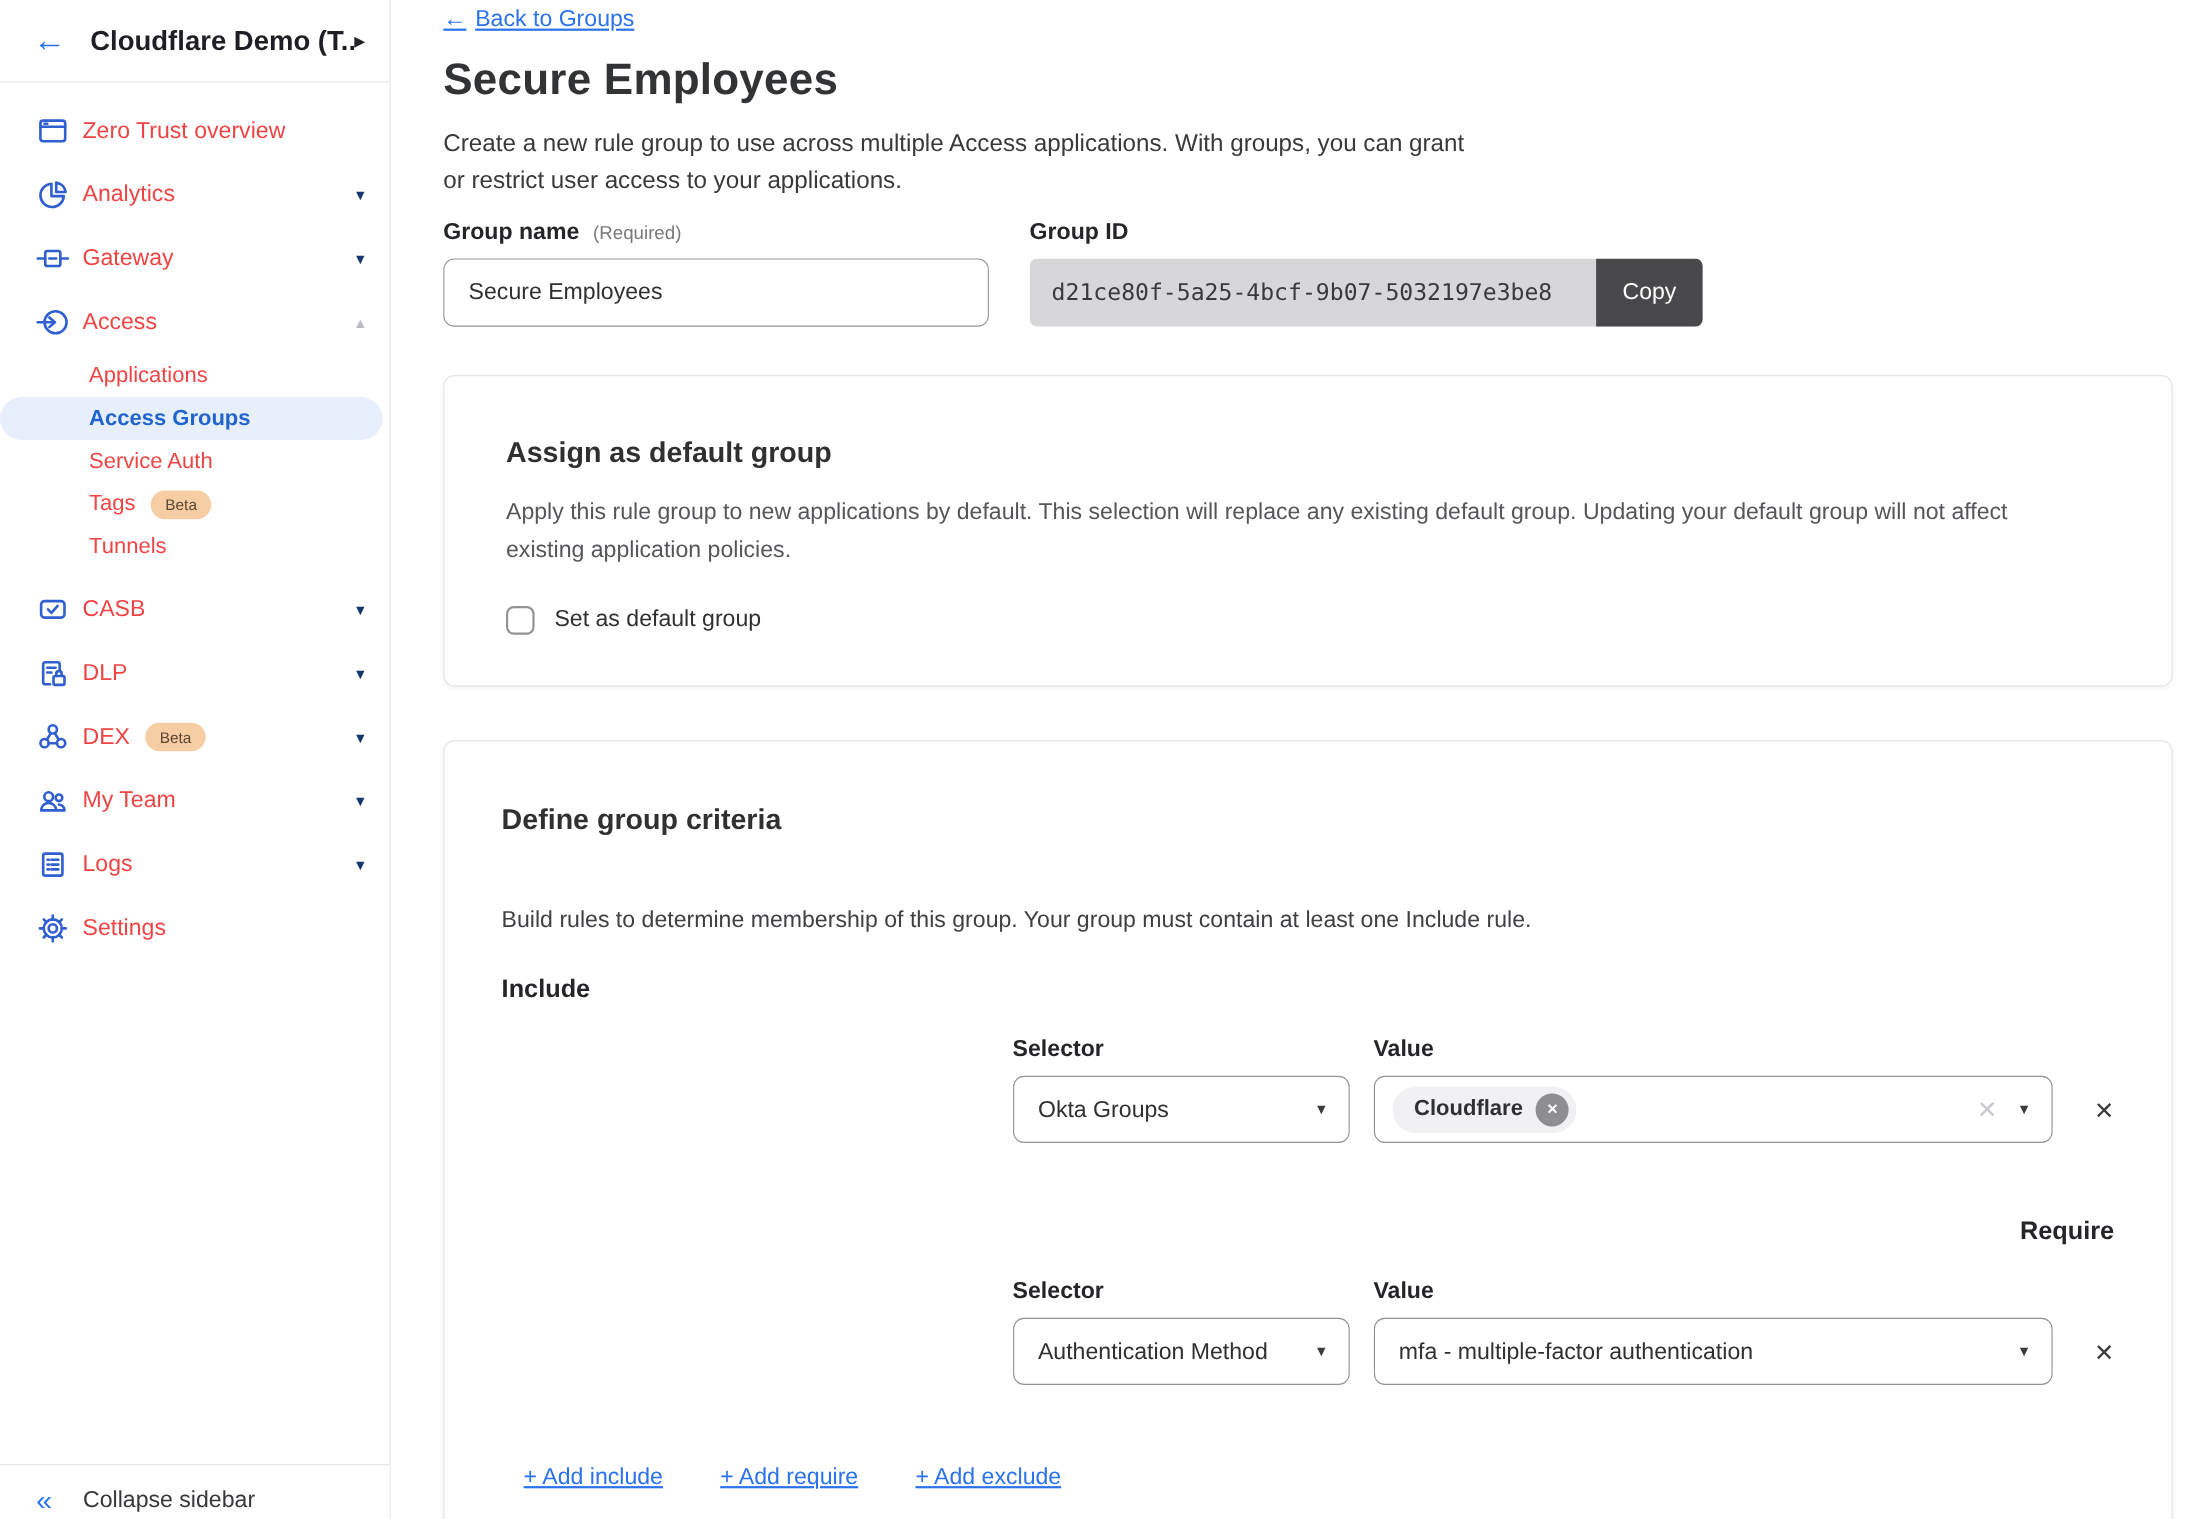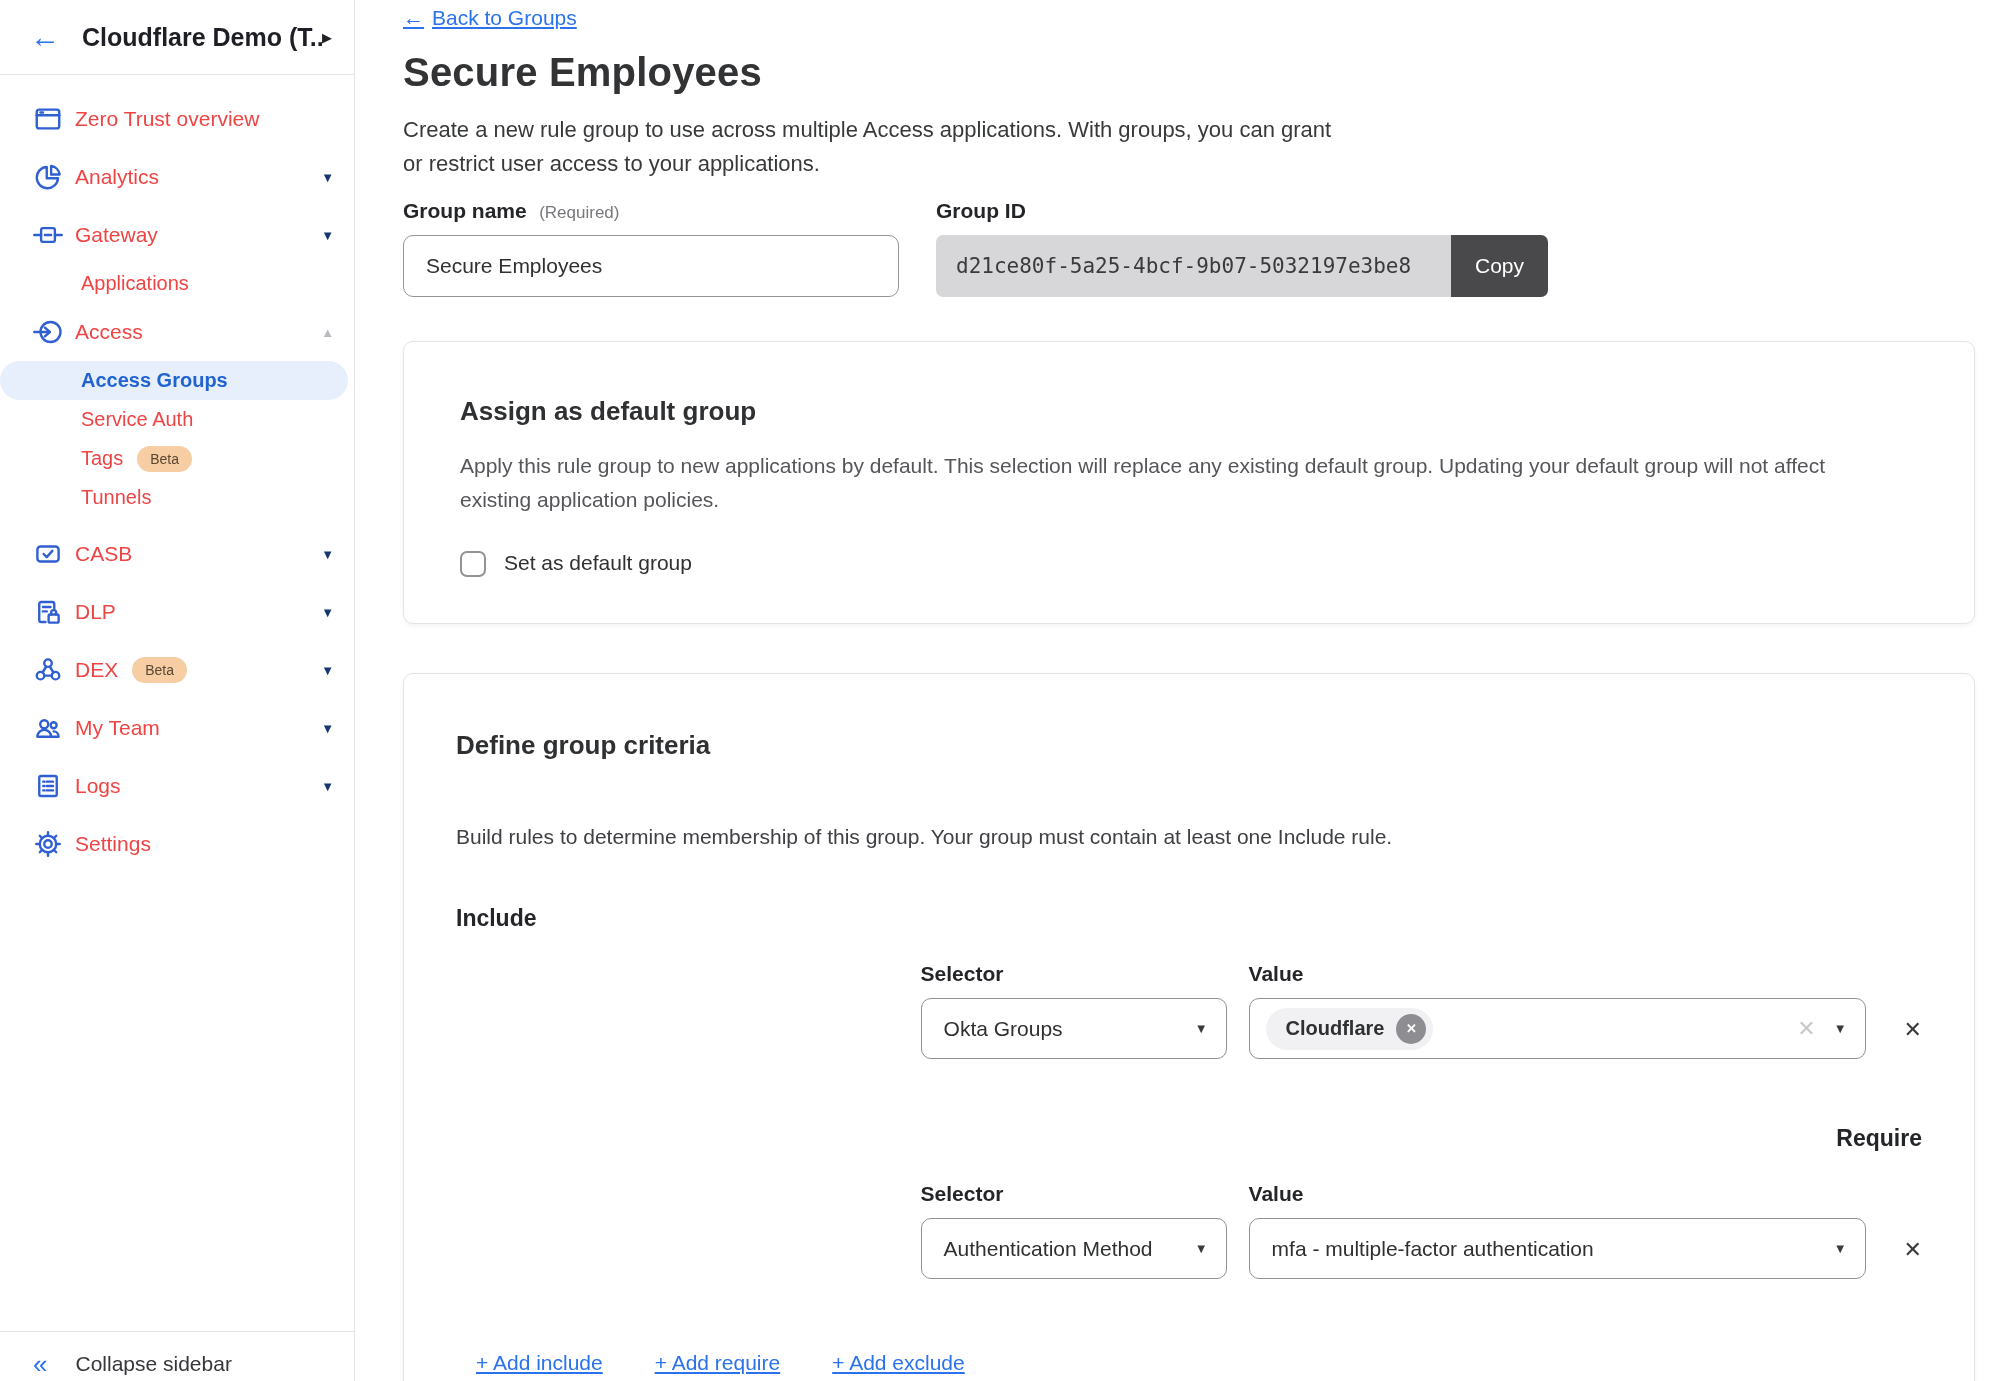--- a/index.html
+++ b/index.html
@@ -70,21 +70,21 @@
   .card h2 { font-size:26px; font-weight:bold; color:#2f3032; }
   .card1 { margin-top:44px; height:283px; padding:54px 56px 0; }
   .card1 p { margin-top:22px; font-size:21px; line-height:34px; color:#55565a; max-width:1430px; }
   .check-row { margin-top:34px; display:flex; align-items:flex-start; }
   .checkbox { appearance:none; -webkit-appearance:none; width:26px; height:26px;
               border:2px solid #939398; border-radius:7px; background:#fff; cursor:pointer; }
   .check-lbl { margin-left:18px; font-size:21px; color:#2f3032; }
 
   .card2 { margin-top:49px; height:840px; padding:56px 52px 0; }
   .card2 .crit-desc { margin-top:64px; font-size:21px; color:#3f4044; }
-  .card2 h3 { margin-top:56px; font-size:23px; font-weight:bold; color:#242528; }
+  .card2 h3 { margin-top:36px; font-size:23px; font-weight:bold; color:#242528; }
   .card2 h3.require-h { margin-top:66px;text-align:right; }
   .rule-row { display:flex; margin-top:30px;justify-content:flex-end; }
   .col { display:flex; flex-direction:column; }
   .col + .col { margin-left:22px; }
   .select { margin-top:12px; height:61px; border:1px solid #919197; border-radius:10px;
             display:flex; align-items:center; padding:0 18px 0 22px; font-size:21px;
             color:#2f3032; background:#fff; cursor:pointer; }
   .w-selector { width:306px; }
   .w-value { width:617px; }
   .select.has-chip { padding-left:16px; }
@@ -137,33 +137,33 @@
         <svg width="30" height="30" viewBox="0 0 24 24">
             <rect x="6.5" y="6.5" width="11" height="11" rx="1.5"></rect>
             <line x1="1" y1="12" x2="6.5" y2="12"></line>
             <line x1="17.5" y1="12" x2="23" y2="12"></line>
             <line x1="9.5" y1="12" x2="14.5" y2="12"></line>
           </svg>
       </span>
       <span class="nav-label">Gateway</span>
       <span class="caret">▼</span>
     </li>
-    <li class="nav-item sub">
-      <span class="nav-label">Applications</span>
-    </li>
     <li class="nav-item">
       <span class="ic">
         <svg width="30" height="30" viewBox="0 0 24 24">
             <circle cx="14" cy="12" r="8"></circle>
             <line x1="1" y1="12" x2="13" y2="12"></line>
             <path d="M9.5 8.5 L13.5 12 L9.5 15.5"></path>
           </svg>
       </span>
       <span class="nav-label">Access</span>
       <span class="caret up">▲</span>
+    </li>
+    <li class="nav-item sub">
+      <span class="nav-label">Applications</span>
     </li>
     <li class="nav-item sub active">
       <span class="nav-label">Access Groups</span>
     </li>
     <li class="nav-item sub">
       <span class="nav-label">Service Auth</span>
     </li>
     <li class="nav-item sub">
       <span class="nav-label">Tags</span>
       <span class="badge">Beta</span>

